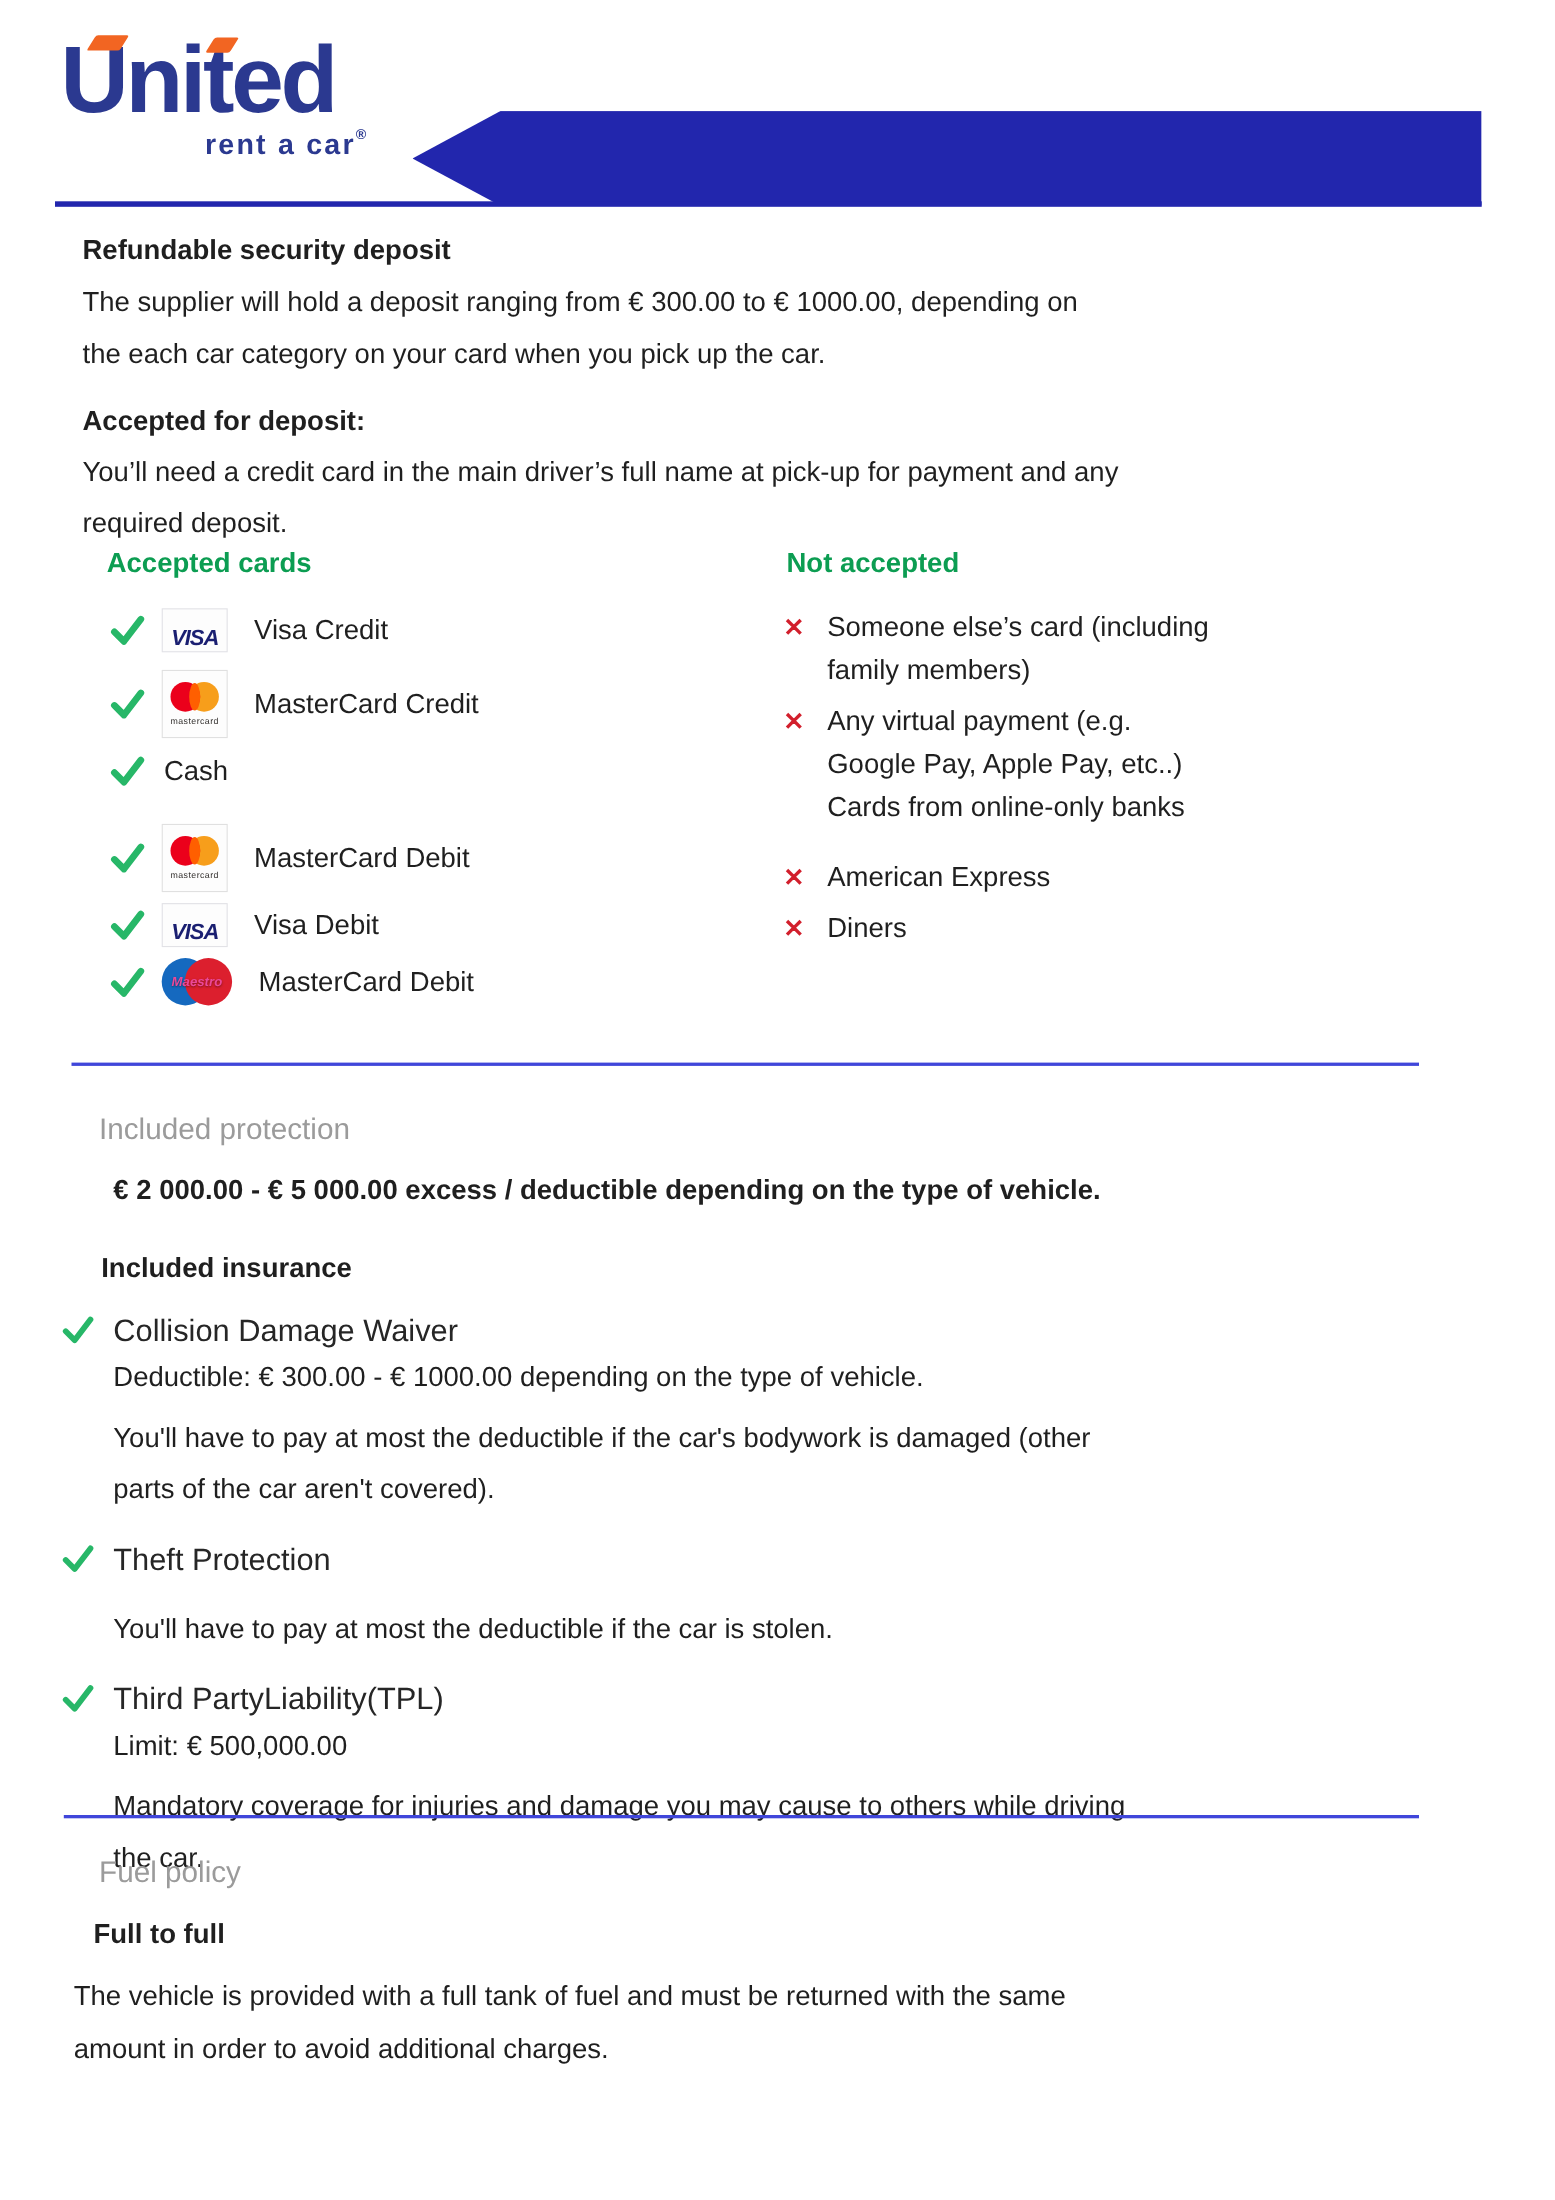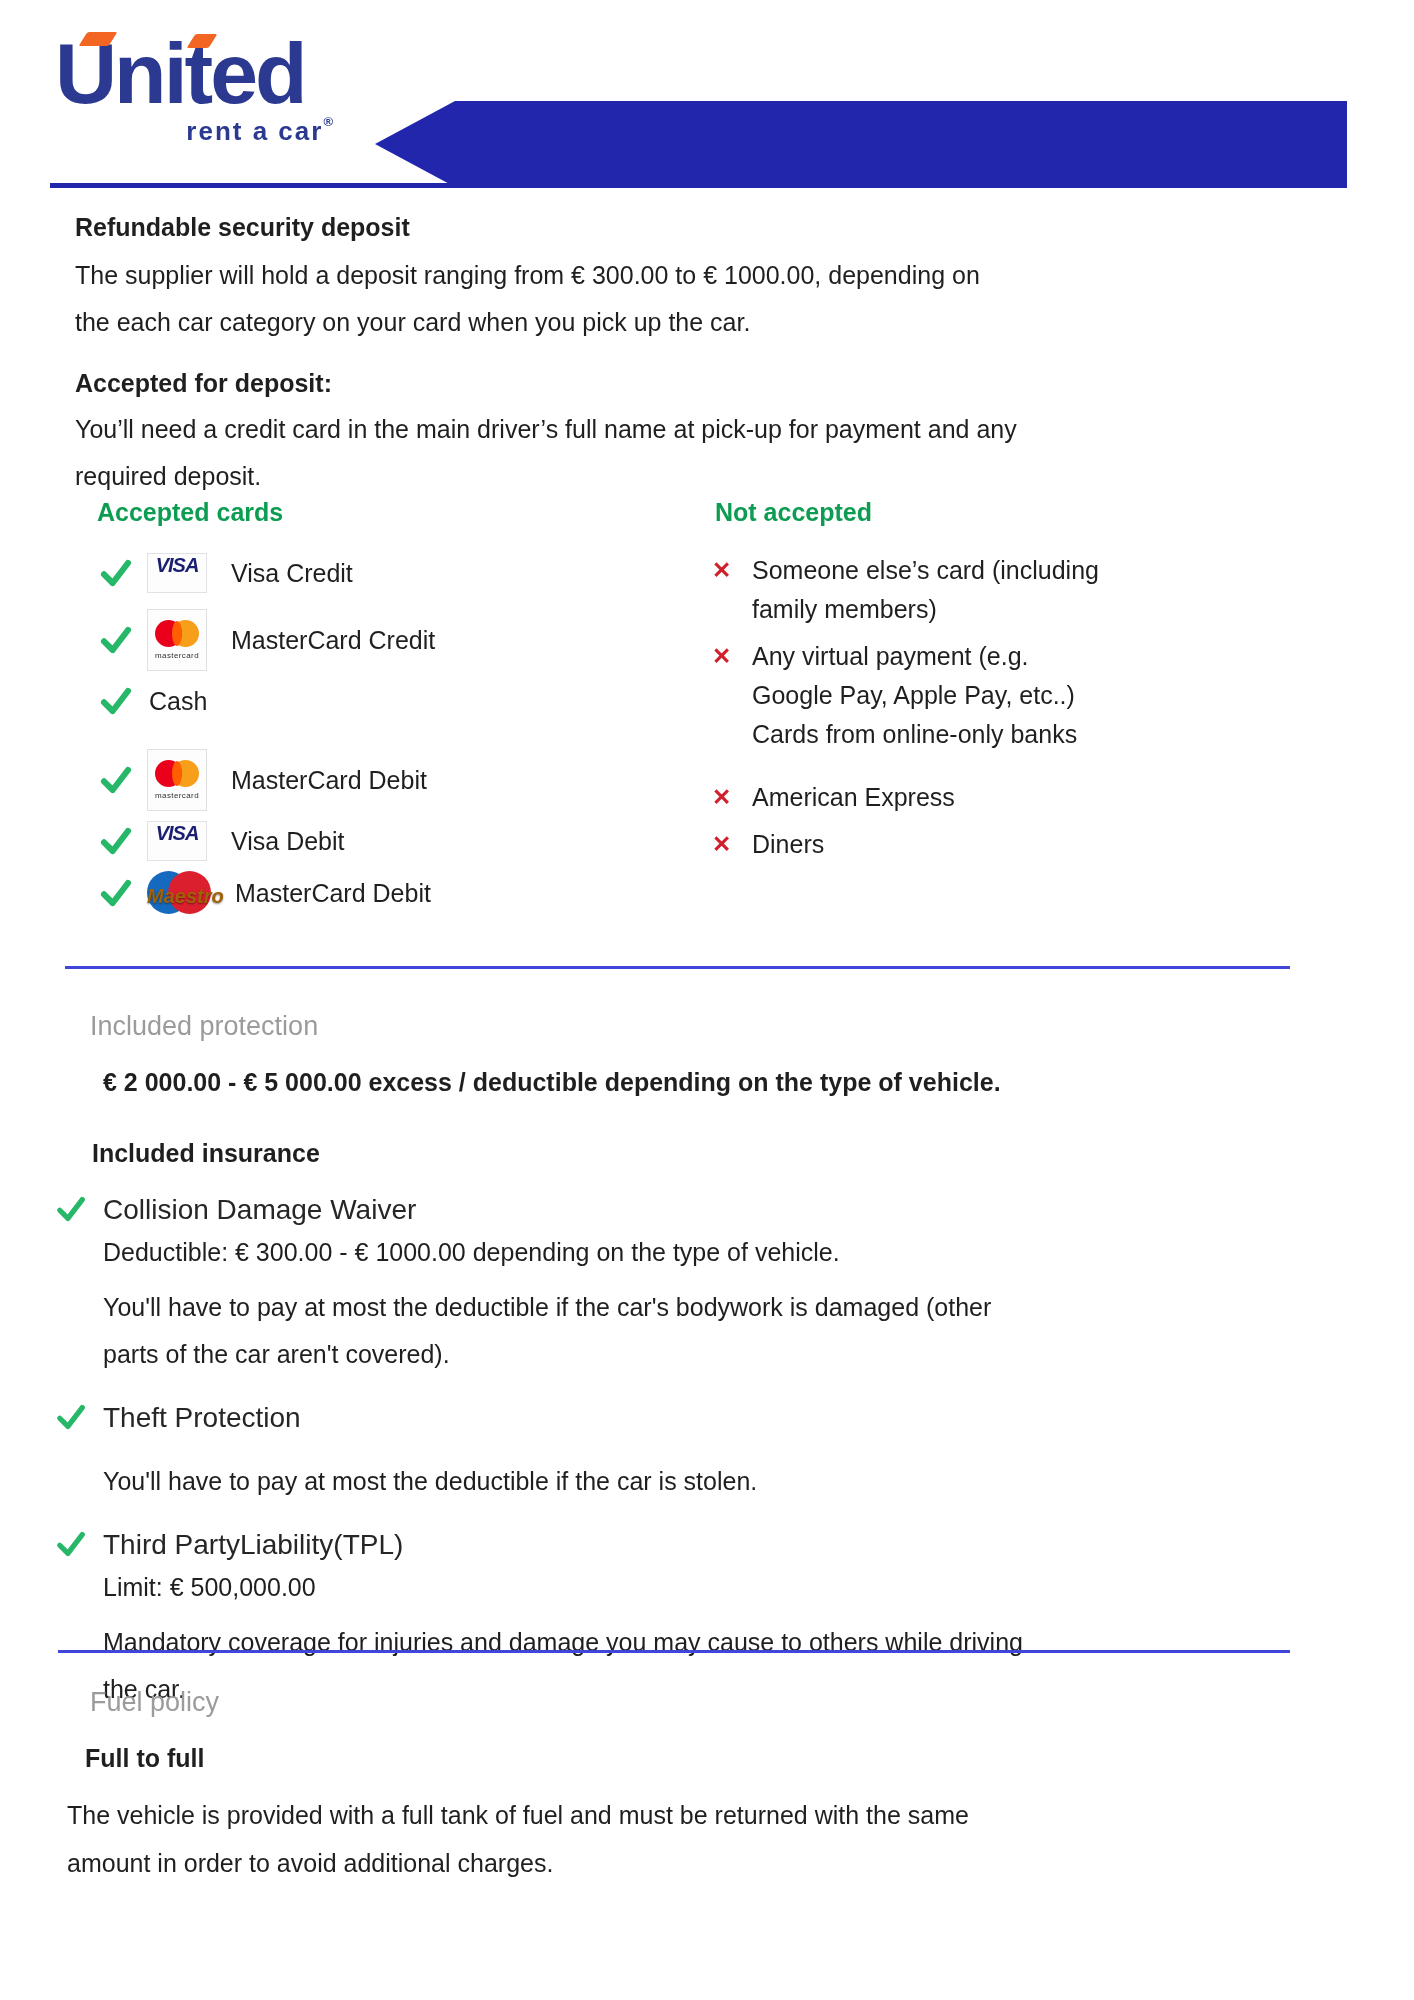--- a/index.html
+++ b/index.html
@@ -46,36 +46,36 @@
   .row-mc1 { margin-bottom: 14px; }
   .row-cash { margin-bottom: 32px; }
   .row-mc2 { margin-bottom: 10px; }
   .row-visa2 { margin-bottom: 8px; }
   .check-icon { width: 38px; height: 32px; flex: none; }
   .card-label { font-size: 25px; color: #1f1f1f; }
   .card-img { margin-left: 12px; margin-right: 24px; flex: none; }
   .cash-label { margin-left: 14px; }
 
   .visa-card { width: 60px; height: 40px; background: #fdfdfd; border: 1px solid #e2e2e6;
-               display: flex; align-items: flex-start; justify-content: center; }
+               display: flex; align-items: flex-end; justify-content: center; }
   .visa-word { font-size: 20px; font-weight: bold; font-style: italic; color: #1a1f71; letter-spacing: -1px; }
 
   .mc-card { width: 60px; height: 62px; background: #fdfdfd; border: 1px solid #e0e0e0;
              display: flex; flex-direction: column; align-items: center; justify-content: center; }
   .mc-circles { position: relative; width: 44px; height: 27px; }
   .mc-circles .c-red { position: absolute; left: 0; top: 0; width: 27px; height: 27px; border-radius: 50%; background: #eb001b; z-index: 2; }
   .mc-circles .c-orange { position: absolute; right: 0; top: 0; width: 27px; height: 27px; border-radius: 50%; background: #f79e1b; z-index: 1; }
   .mc-circles .c-lens { position: absolute; left: 17px; top: 1px; width: 10px; height: 25px; border-radius: 50%; background: #ff5f00; z-index: 3; }
   .mc-word { font-size: 8px; color: #33302e; margin-top: 4px; letter-spacing: 0.4px; }
 
   .maestro-logo { position: relative; width: 64px; height: 48px; }
   .maestro-logo .c-blue { position: absolute; left: 0; top: 2px; width: 43px; height: 43px; border-radius: 50%; background: #1569bf; z-index: 1; }
   .maestro-logo .c-red { position: absolute; right: 0; top: 2px; width: 43px; height: 43px; border-radius: 50%; background: #dc1f2e; z-index: 2; }
   .maestro-word { position: absolute; left: 0; top: 16px; width: 100%; text-align: center; z-index: 3;
-                  color: #a16207; font-size: 20px; font-weight: bold; font-style: italic;
+                  color: #ec4899; font-size: 12px; font-weight: bold; font-style: italic;
                   text-shadow: 0 1px 2px rgba(0,0,0,0.45); }
 
   .na-item { display: flex; font-size: 25px; line-height: 39px; margin-bottom: 8px; }
   .na-item.gap-big { margin-bottom: 24px; }
   .x-mark { color: #d21f2c; font-weight: bold; font-size: 23px; line-height: 39px; width: 40px; flex: none; }
   .na-text { width: 360px; }
 
   
   .divider { position: absolute; height: 3px; background: #4046da; }
   .divider-1 { left: 65px; top: 966px; width: 1225px; }

